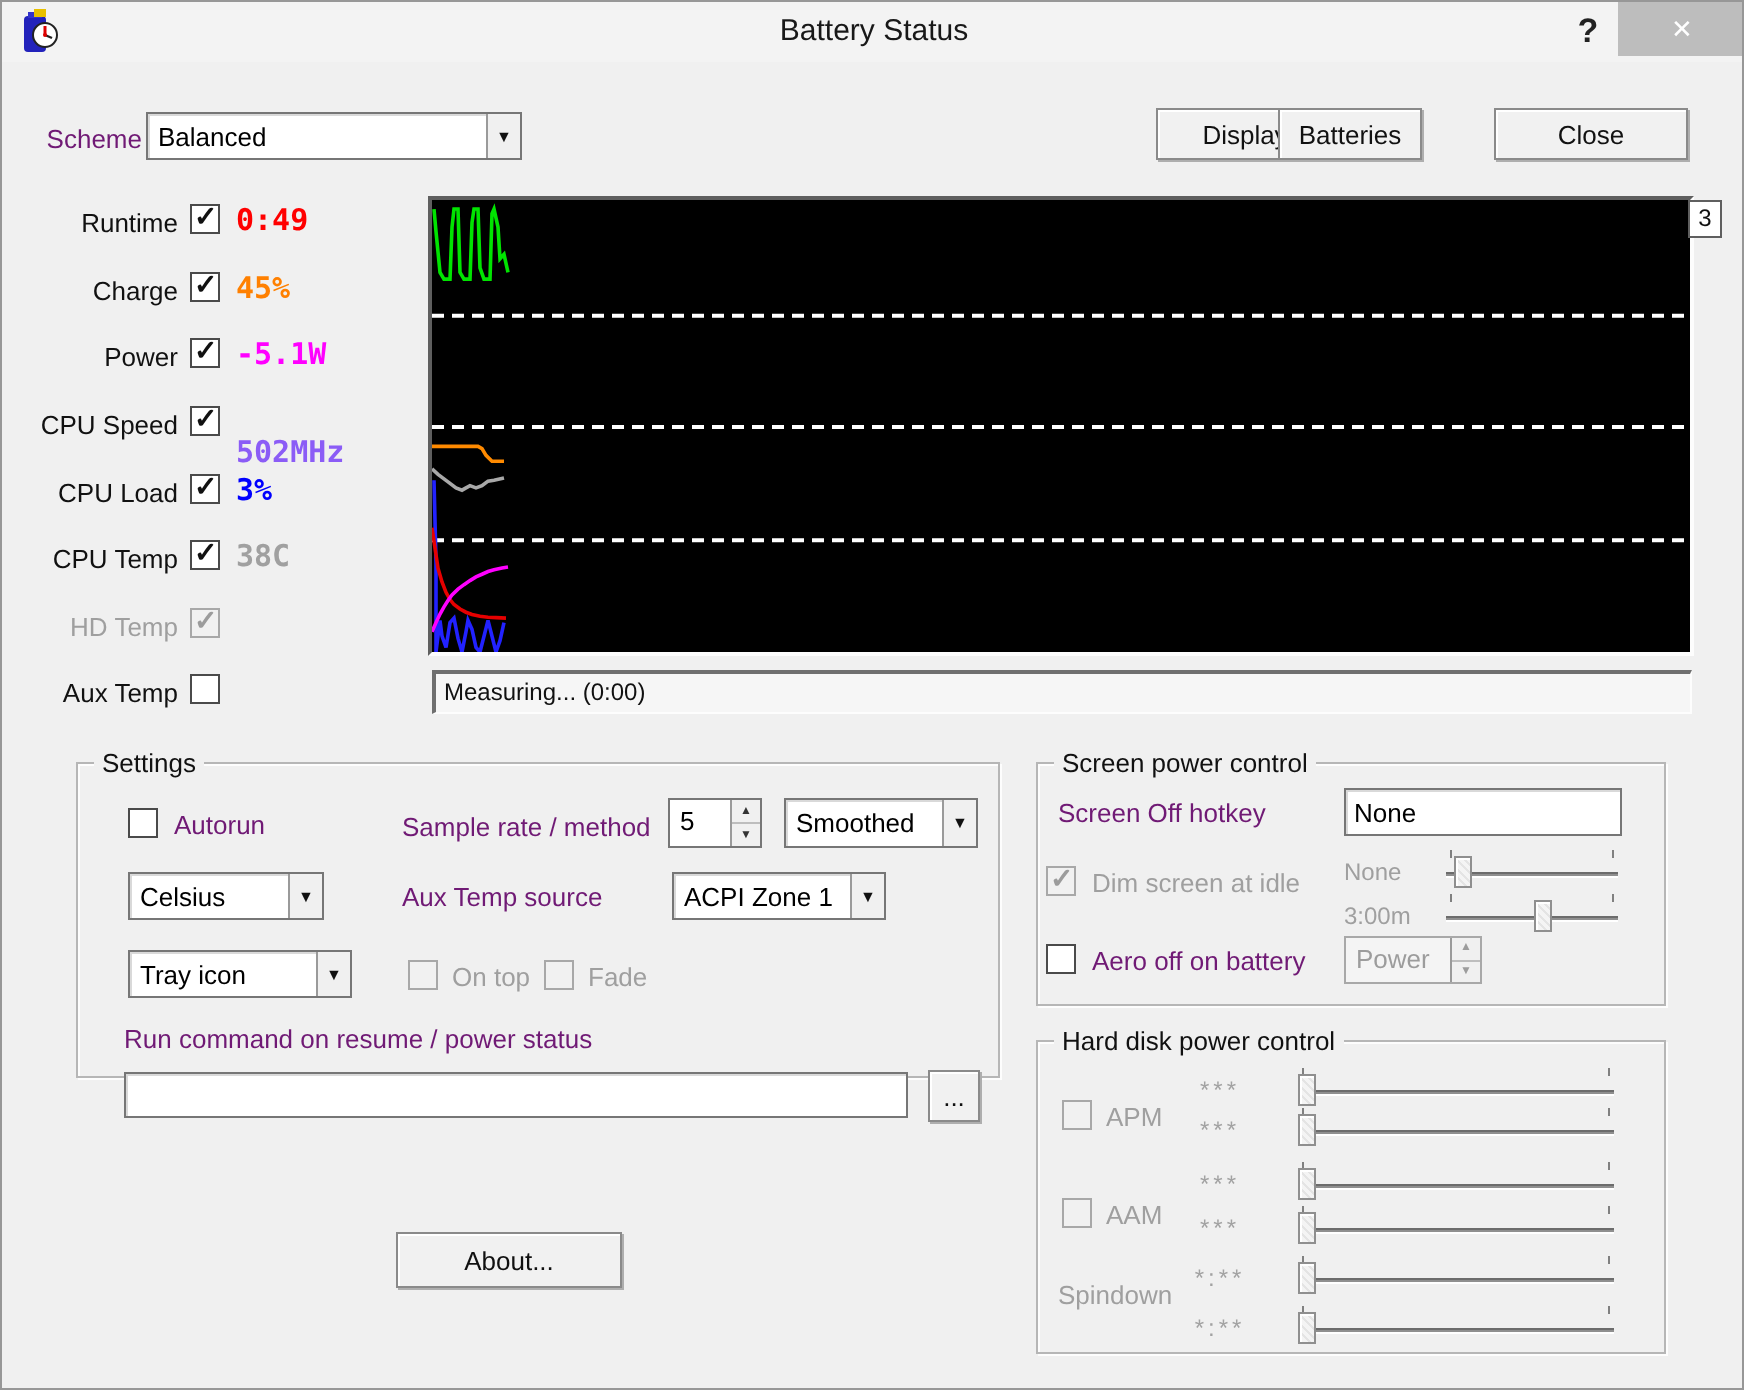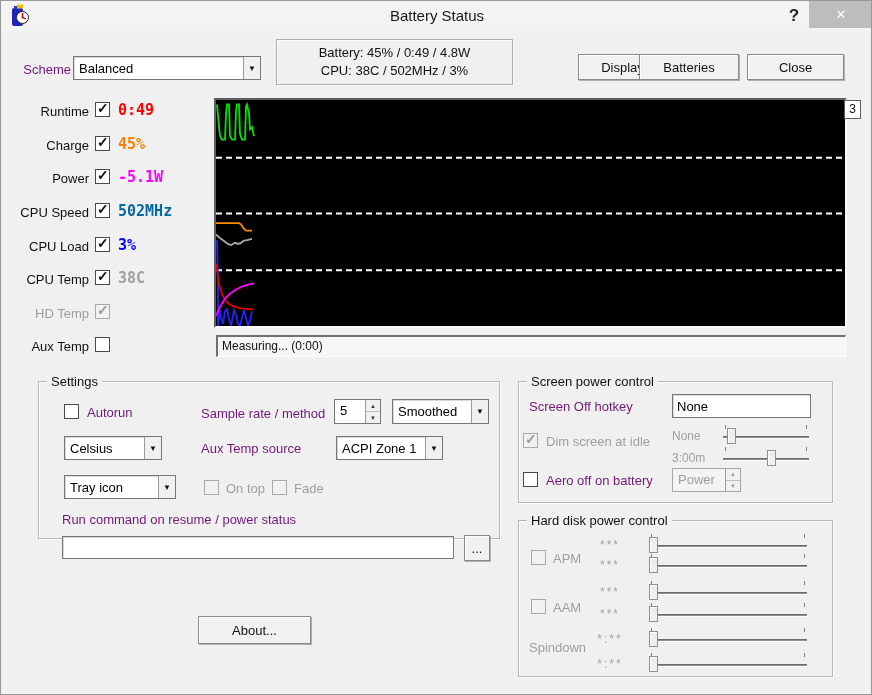--- a/index.html
+++ b/index.html
@@ -86,45 +86,41 @@
     <div id="helpbtn">?</div>
     <div id="closebtn">✕</div>
   </div>
 
   <div class="lbl" style="left:18px;top:61px;width:52px;text-align:right;">Scheme</div>
   <div class="combo" style="left:72px;top:55px;width:188px;height:24px;">
     <span class="ctext">Balanced</span>
     <span class="carrow"></span>
   </div>
 
-  <div class="etched" style="position:absolute;left:275px;top:38px;width:237px;height:46px;text-align:center;padding-top:4px;">
-    <div style="font-size:13px;color:#111;line-height:18px;">Battery: 45% / 0:49 / 4.8W</div>
-    <div style="font-size:13px;color:#111;line-height:18px;">CPU: 38C / 502MHz / 3%</div>
-  </div>
 
   <button class="btn95" style="left:529px;top:53px;width:89px;height:26px;margin-left:48px;">Display</button>
-  <button class="btn95" style="left:638px;top:53px;width:100px;height:26px;">Batteries</button>
+  <button class="btn95" style="left:638px;top:53px;width:72px;height:26px;">Batteries</button>
   <button class="btn95" style="left:746px;top:53px;width:97px;height:26px;">Close</button>
 
   <div>
     <span class="statlbl" style="top:103px;">Runtime</span>
     <span class="cb checked" style="left:94px;top:101px;"></span>
     <span class="statval" style="top: 100px; color: rgb(255, 0, 0);">0:49</span>
 
     <span class="statlbl" style="top:137px;">Charge</span>
     <span class="cb checked" style="left:94px;top:135px;"></span>
     <span class="statval" style="top: 134px; color: rgb(255, 128, 0);">45%</span>
 
     <span class="statlbl" style="top:170px;">Power</span>
     <span class="cb checked" style="left:94px;top:168px;"></span>
     <span class="statval" style="top: 167px; color: rgb(255, 0, 255);">-5.1W</span>
 
     <span class="statlbl" style="top:204px;">CPU Speed</span>
     <span class="cb checked" style="left:94px;top:202px;"></span>
-    <span class="statval" style="top: 201px; color: #0369a1;">502MHz</span>
+    <span class="statval" style="top: 216px; color: #8b5cf6;">502MHz</span>
 
     <span class="statlbl" style="top:238px;">CPU Load</span>
     <span class="cb checked" style="left:94px;top:236px;"></span>
     <span class="statval" style="top: 235px; color: rgb(0, 0, 255);">3%</span>
 
     <span class="statlbl" style="top:271px;">CPU Temp</span>
     <span class="cb checked" style="left:94px;top:269px;"></span>
     <span class="statval" style="top: 268px; color: rgb(160, 160, 160);">38C</span>
 
     <span class="statlbl dis" style="top:305px;">HD Temp</span>

